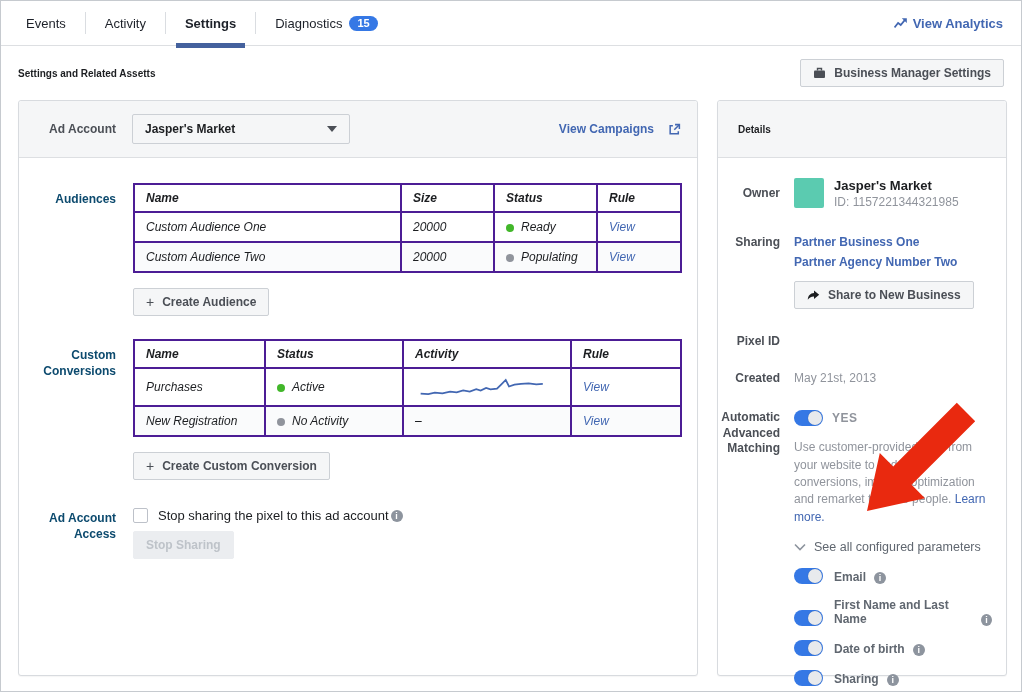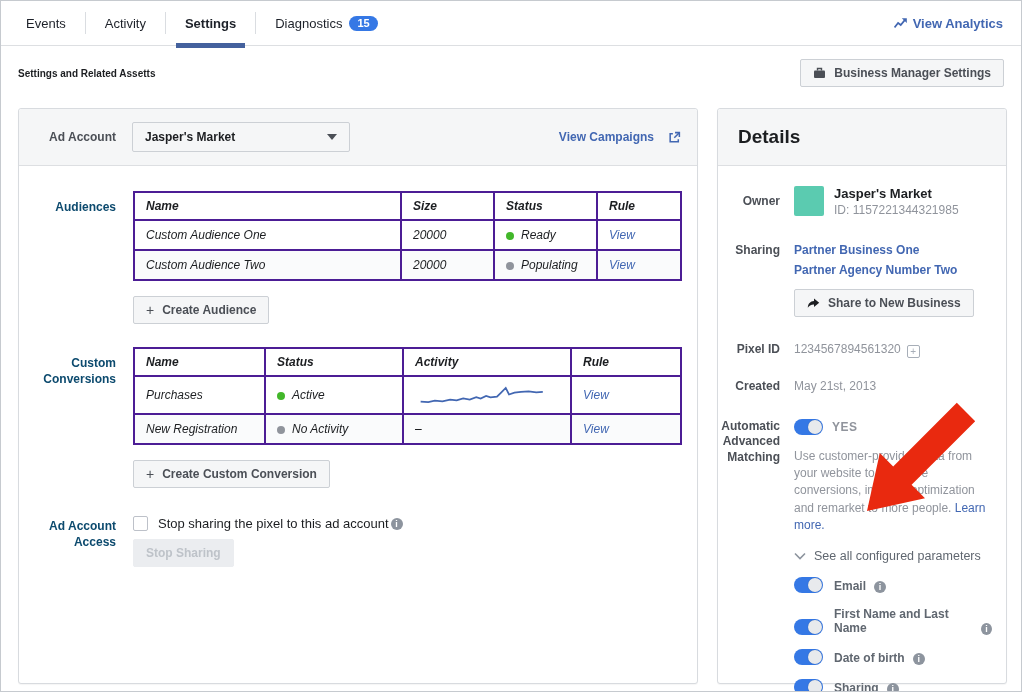--- a/index.html
+++ b/index.html
@@ -17,21 +17,21 @@
 
   
   .page-head { height:54px; display:flex; align-items:center; justify-content:space-between; padding:0 17px; }
   .page-title { font-size:10px; font-weight:bold; color:#1c1e21; }
   .btn { display:inline-flex; align-items:center; gap:8px; background:#f5f6f7; border:1px solid #ccd0d5; border-radius:2px; font-family:inherit; font-size:12px; font-weight:bold; color:#4b4f56; padding:6px 12px; cursor:pointer; }
   .btn .plus { font-weight:normal; font-size:14px; line-height:10px; }
   .btn.disabled { background:#ebedf0; border-color:#ebedf0; color:#bec3c9; cursor:default; }
 
   
   .content { position:relative; height:592px; }
-  .card { position:absolute; top:8px; background:#fff; border:1px solid #d8dbdf; border-radius:3px; box-shadow:0 1px 1px rgba(0,0,0,.04); }
+  .card { position:absolute; top:0; background:#fff; border:1px solid #d8dbdf; border-radius:3px; box-shadow:0 1px 1px rgba(0,0,0,.04); }
   .card-left  { left:17px;  width:680px; height:576px; }
   .card-right { left:716px; width:290px; height:576px; }
   .card-head { height:57px; background:#f5f6f7; border-bottom:1px solid #dddfe2; display:flex; align-items:center; padding:0 16px; border-radius:3px 3px 0 0; }
   .head-label { width:81px; text-align:right; font-size:12px; font-weight:bold; color:#4b4f56; margin-right:16px; }
   .dropdown { width:218px; height:30px; background:#f5f6f7; border:1px solid #ccd0d5; border-radius:2px; display:flex; align-items:center; padding:0 12px; font-size:12px; font-weight:bold; color:#1c1e21; cursor:pointer; }
   .caret { margin-left:auto; width:0; height:0; border-left:5px solid transparent; border-right:5px solid transparent; border-top:6px solid #4b4f56; }
   .view-campaigns { margin-left:auto; display:flex; align-items:center; gap:14px; color:#4267b2; font-size:12px; font-weight:bold; cursor:pointer; }
 
   .card-body { padding:25px 15px 0 0; }
   .sec { display:flex; margin-bottom:15px; }
@@ -48,21 +48,21 @@
   a.view-link { color:#4267b2; text-decoration:none; cursor:pointer; }
   .spark { display:block; }
 
   
   .chk-row { display:flex; align-items:center; font-size:13px; color:#1c1e21; padding-top:6px; }
   .checkbox { width:15px; height:15px; border:1px solid #bdc1c9; border-radius:2px; background:#fff; margin-right:10px; flex-shrink:0; cursor:pointer; }
   .info-icon { display:inline-block; width:12px; height:12px; border-radius:50%; background:#8d949e; color:#fff; font-size:9px; font-weight:bold; text-align:center; line-height:12px; margin-left:2px; vertical-align:top; }
   .stop-btn { margin-top:8px; }
 
   
-  .details-head { font-size:19px; font-weight:bold; color:#1c1e21; padding:0 20px; }
+  .details-head { font-size:10px; font-weight:bold; color:#1c1e21; padding:0 20px; }
   .dbody { padding:20px 14px 0 0; font-size:12px; }
   .drow { display:flex; }
   .drow-label { width:62px; flex-shrink:0; text-align:right; font-weight:bold; color:#4b4f56; line-height:1.3; }
   .drow-body { flex:1; margin-left:14px; }
   .avatar { width:30px; height:30px; border-radius:2px; flex-shrink:0; }
   .owner-name { font-size:13px; font-weight:bold; color:#1c1e21; }
   .owner-id { font-size:12px; color:#90949c; margin-top:2px; }
   .partner-link { display:block; color:#4267b2; font-weight:bold; line-height:20px; text-decoration:none; cursor:pointer; }
   .muted { color:#90949c; }
   .copy-icon { display:inline-block; width:13px; height:13px; border:1px solid #a7aeb8; border-radius:2px; color:#a7aeb8; font-size:10px; line-height:11px; text-align:center; margin-left:6px; vertical-align:-2px; cursor:pointer; }
@@ -255,23 +255,20 @@
               <svg class="icon" width="13" height="11" viewBox="0 0 13 11">
                 <path d="M7 0.5 L12.2 4.8 L7 9 V6.6 C3.8 6.6 2 8 0.8 9.8 C1 5.8 3.3 3.3 7 3.1 Z" fill="#1c1e21"></path>
               </svg>
               <span>Share to New Business</span>
             </button>
           </div>
         </div>
 
         <div class="drow" style="margin-bottom:21px">
           <div class="drow-label">Pixel ID</div>
-          <div class="drow-body muted">
-            <span>1234567894561320</span><span class="copy-icon"></span>
-          </div>
         </div>
 
         <div class="drow" style="margin-bottom:24px">
           <div class="drow-label">Created</div>
           <div class="drow-body muted">
             <span>May 21st, 2013</span>
           </div>
         </div>
 
         <div class="drow">

